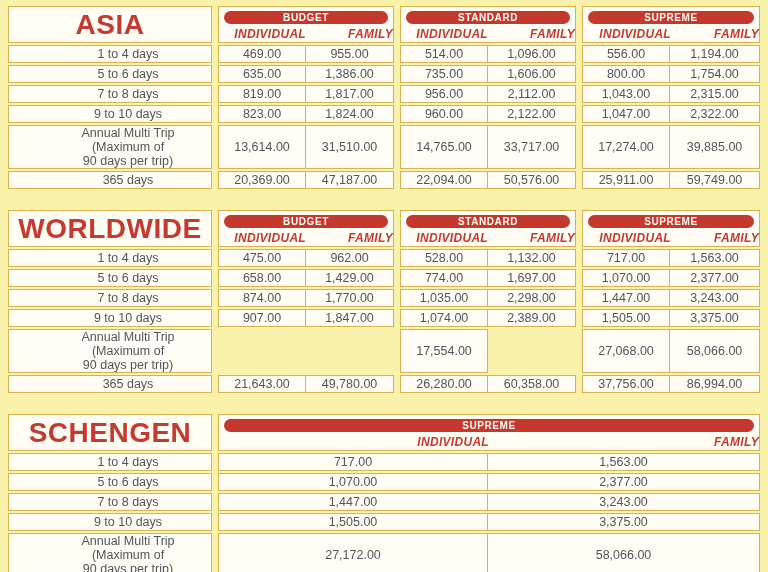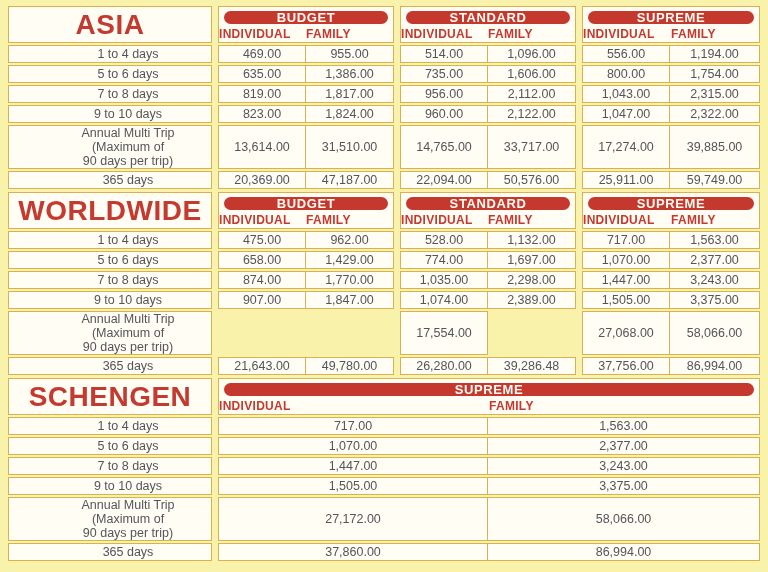--- a/index.html
+++ b/index.html
@@ -3,21 +3,21 @@
 <meta charset="utf-8">
 <style>
   html,body { margin:0; padding:0; }
   body {
     width:768px; height:572px;
     background:#f8f2ab;
     font-family:"Liberation Sans", sans-serif;
     overflow:hidden;
   }
   .page { box-sizing:border-box; width:768px; height:572px; padding:6px 8px; }
-  .region { margin-bottom:3px; }
+  .region { margin-bottom:21px; }
   .grid {
     display:grid;
     grid-template-columns:204px 6px 88px 88px 6px 88px 88px 6px 88px 90px;
     grid-template-rows:37px 18px 18px 18px 18px 44px 18px;
     row-gap:2px;
   }
   .r1{grid-row:1}.r2{grid-row:2}.r3{grid-row:3}.r4{grid-row:4}
   .r5{grid-row:5}.r6{grid-row:6}.r7{grid-row:7}
   .c1{grid-column:1}.c3{grid-column:3}.c4{grid-column:4}.c6{grid-column:6}
   .c7{grid-column:7}.c9{grid-column:9}.c10{grid-column:10}
@@ -30,27 +30,27 @@
     color:#c43a30; font-weight:bold; font-size:28px; letter-spacing:0.5px;
   }
   .rlabel, .val {
     display:flex; align-items:center; justify-content:center;
     font-size:12.5px; color:#54555a;
   }
   .rlabel { white-space:pre-line; text-align:center; line-height:1.12;padding-left:36px; }
   .phead { display:flex; flex-direction:column; }
   .pill {
     margin:4px 5px 1px; height:13px; background:#c5382d; border-radius:8px;
-    color:#fffdf4; font-size:13px; font-weight:bold;
+    color:#fffdf4; font-size:10px; font-weight:bold;
     display:flex; align-items:center; justify-content:center; letter-spacing:0.6px;
   }
   .subs { flex:1; display:flex; align-items:center; }
   .subs span {
-    flex:1; text-align:left; color:#c5392f; font-weight:bold;
-    font-size:12px; letter-spacing:0.3px;
+    flex:1; text-align:right; color:#c5392f; font-weight:bold;
+    font-size:12px; letter-spacing:0.3px;font-style:italic;
   }
 </style>
 </head>
 <body>
 
 <div class="page">
 
   <section class="region">
     <div class="grid">
       <div class="cell title r1 c1">ASIA</div>
@@ -189,21 +189,21 @@
 (Maximum of
 90 days per trip)</div>
       <div class="cell val r6 c6">17,554.00</div>
       <div class="cell val r6 c9">27,068.00</div>
       <div class="cell val r6 c10 cut">58,066.00</div>
 
       <div class="cell rlabel r7 c1">365 days</div>
       <div class="cell val r7 c3">21,643.00</div>
       <div class="cell val r7 c4 cut">49,780.00</div>
       <div class="cell val r7 c6">26,280.00</div>
-      <div class="cell val r7 c7 cut">39,286.48</div>
+      <div class="cell val r7 c7 cut">60,358.00</div>
       <div class="cell val r7 c9">37,756.00</div>
       <div class="cell val r7 c10 cut">86,994.00</div>
     </div>
   </section>
 
   <section class="region">
     <div class="grid">
       <div class="cell title r1 c1">SCHENGEN</div>
       <div class="cell phead r1 cfull">
         <div class="pill">SUPREME</div>

